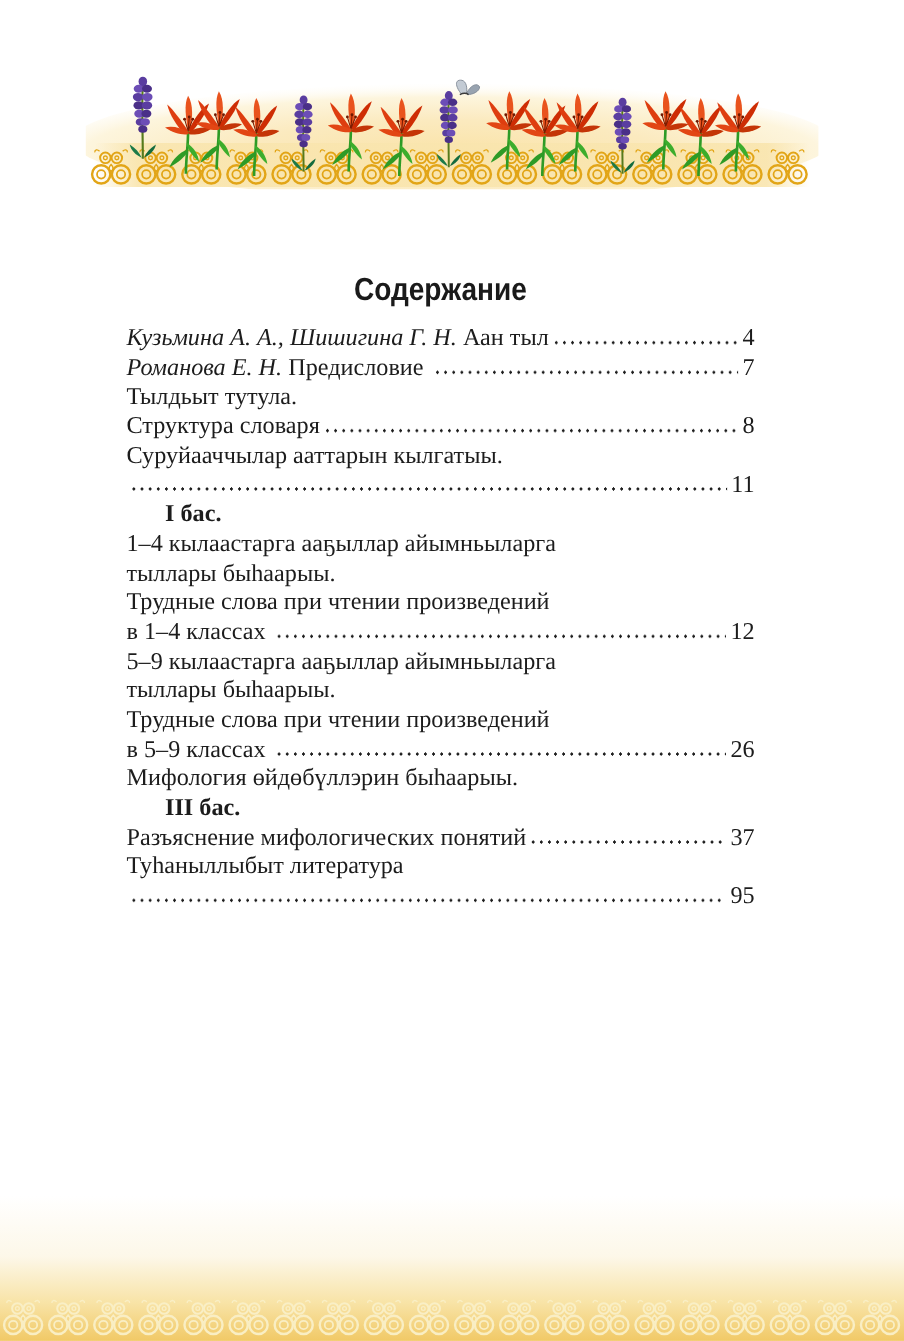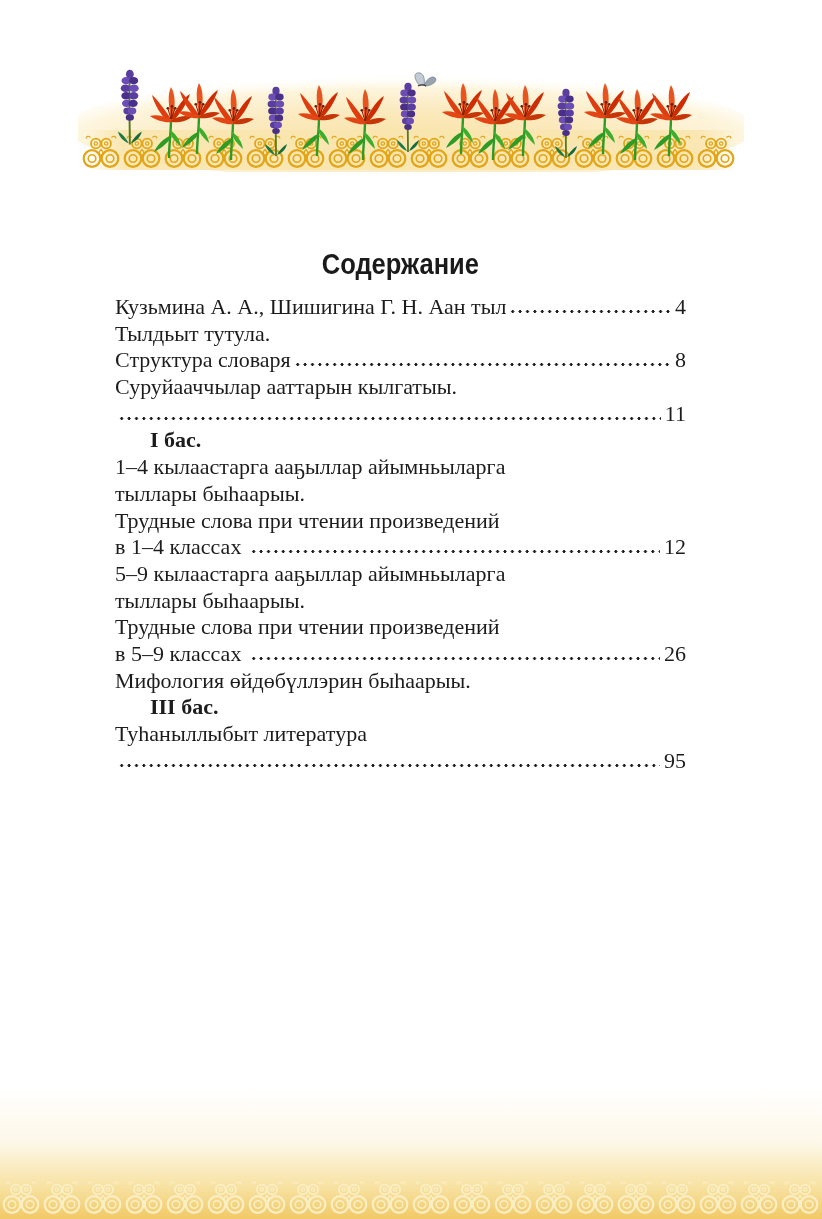--- a/index.html
+++ b/index.html
@@ -35,21 +35,21 @@
 
   
   .toc{
     position:absolute;left:115px;top:294px;width:571px;
     font-size:22px;line-height:26.7px;color:#1c1c1c;
   }
   .toc-row{
     display:flex;align-items:baseline;height:26.7px;white-space:pre;
   }
   .toc-row.bold .toc-text{font-weight:bold;margin-left:35px;}
-  .toc-italic{}
+  .toc-italic{font-style:italic;}
   .toc-leader{
     flex:1 1 auto;
     min-width:8px;
     height:5px;
     margin:0 2px 1px 3px;
     background-image:radial-gradient(circle,#1d1d1d 1.35px,rgba(0,0,0,0) 1.5px);
     background-size:7.4px 5px;
     background-repeat:repeat-x;
     background-position:left bottom;
   }
@@ -184,35 +184,37 @@
       </g>
     </svg>
   </div>
 
   <div class="title-wrap">
     <span class="page-title">Содержание</span>
   </div>
 
   <div class="toc" id="toc-list">
       <div class="toc-row"><span class="toc-italic">Кузьмина А. А., Шишигина Г. Н.</span><span class="toc-text"> Аан тыл</span><span class="toc-leader"></span><span class="toc-page">4</span></div>
+      <div class="toc-row"><span class="toc-italic">Романова Е. Н.</span><span class="toc-text"> Предисловие </span><span class="toc-leader"></span><span class="toc-page">7</span></div>
       <div class="toc-row"><span class="toc-text">Тылдьыт тутула.</span></div>
       <div class="toc-row"><span class="toc-text">Структура словаря</span><span class="toc-leader"></span><span class="toc-page">8</span></div>
       <div class="toc-row"><span class="toc-text">Суруйааччылар ааттарын кылгатыы.</span></div>
       <div class="toc-row"><span class="toc-leader"></span><span class="toc-page">11</span></div>
       <div class="toc-row bold"><span class="toc-text">I бас.</span></div>
       <div class="toc-row"><span class="toc-text">1–4 кылаастарга ааҕыллар айымньыларга</span></div>
       <div class="toc-row"><span class="toc-text">тыллары быһаарыы.</span></div>
       <div class="toc-row"><span class="toc-text">Трудные слова при чтении произведений</span></div>
       <div class="toc-row"><span class="toc-text">в 1–4 классах </span><span class="toc-leader"></span><span class="toc-page">12</span></div>
       <div class="toc-row"><span class="toc-text">5–9 кылаастарга ааҕыллар айымньыларга</span></div>
       <div class="toc-row"><span class="toc-text">тыллары быһаарыы.</span></div>
       <div class="toc-row"><span class="toc-text">Трудные слова при чтении произведений</span></div>
       <div class="toc-row"><span class="toc-text">в 5–9 классах </span><span class="toc-leader"></span><span class="toc-page">26</span></div>
       <div class="toc-row"><span class="toc-text">Мифология өйдөбүллэрин быһаарыы.</span></div>
       <div class="toc-row bold"><span class="toc-text">III бас.</span></div>
+      <div class="toc-row"><span class="toc-text">Разъяснение мифологических понятий</span><span class="toc-leader"></span><span class="toc-page">37</span></div>
       <div class="toc-row"><span class="toc-text">Туһаныллыбыт литература</span></div>
       <div class="toc-row"><span class="toc-leader"></span><span class="toc-page">95</span></div>
     </div>
 
   <div class="bottom-border">
     <svg width="822" height="45" viewBox="0 0 822 45">
       <g color="#faf0c8" opacity="0.95">
         <use href="#scrollUnit" x="1" y="6"></use>
           <use href="#scrollUnit" x="42" y="6"></use>
         <use href="#scrollUnit" x="83" y="6"></use>

